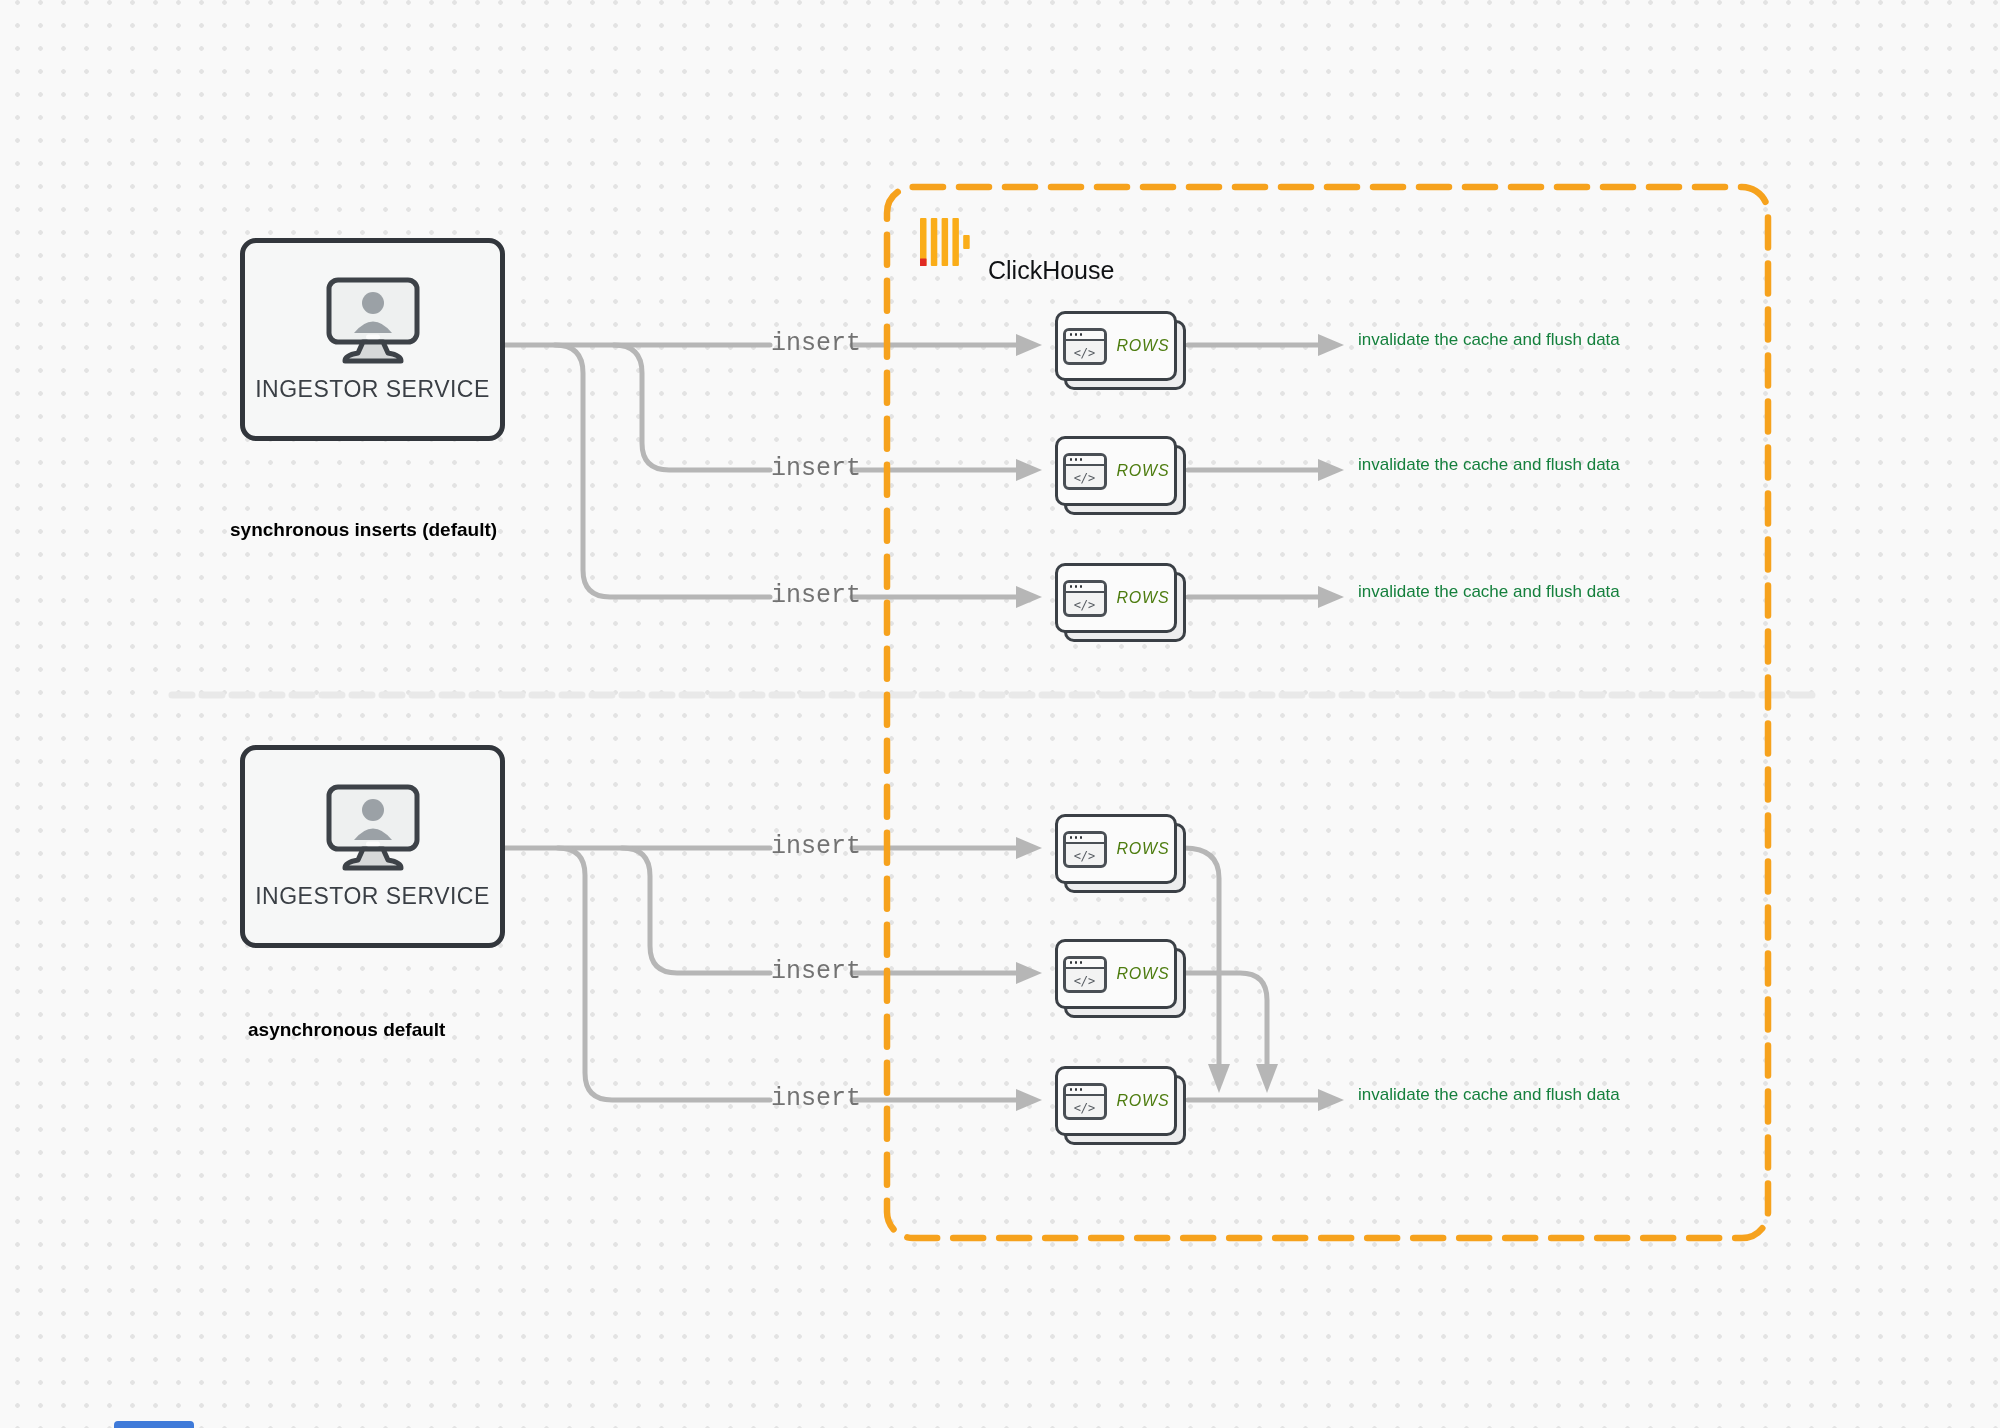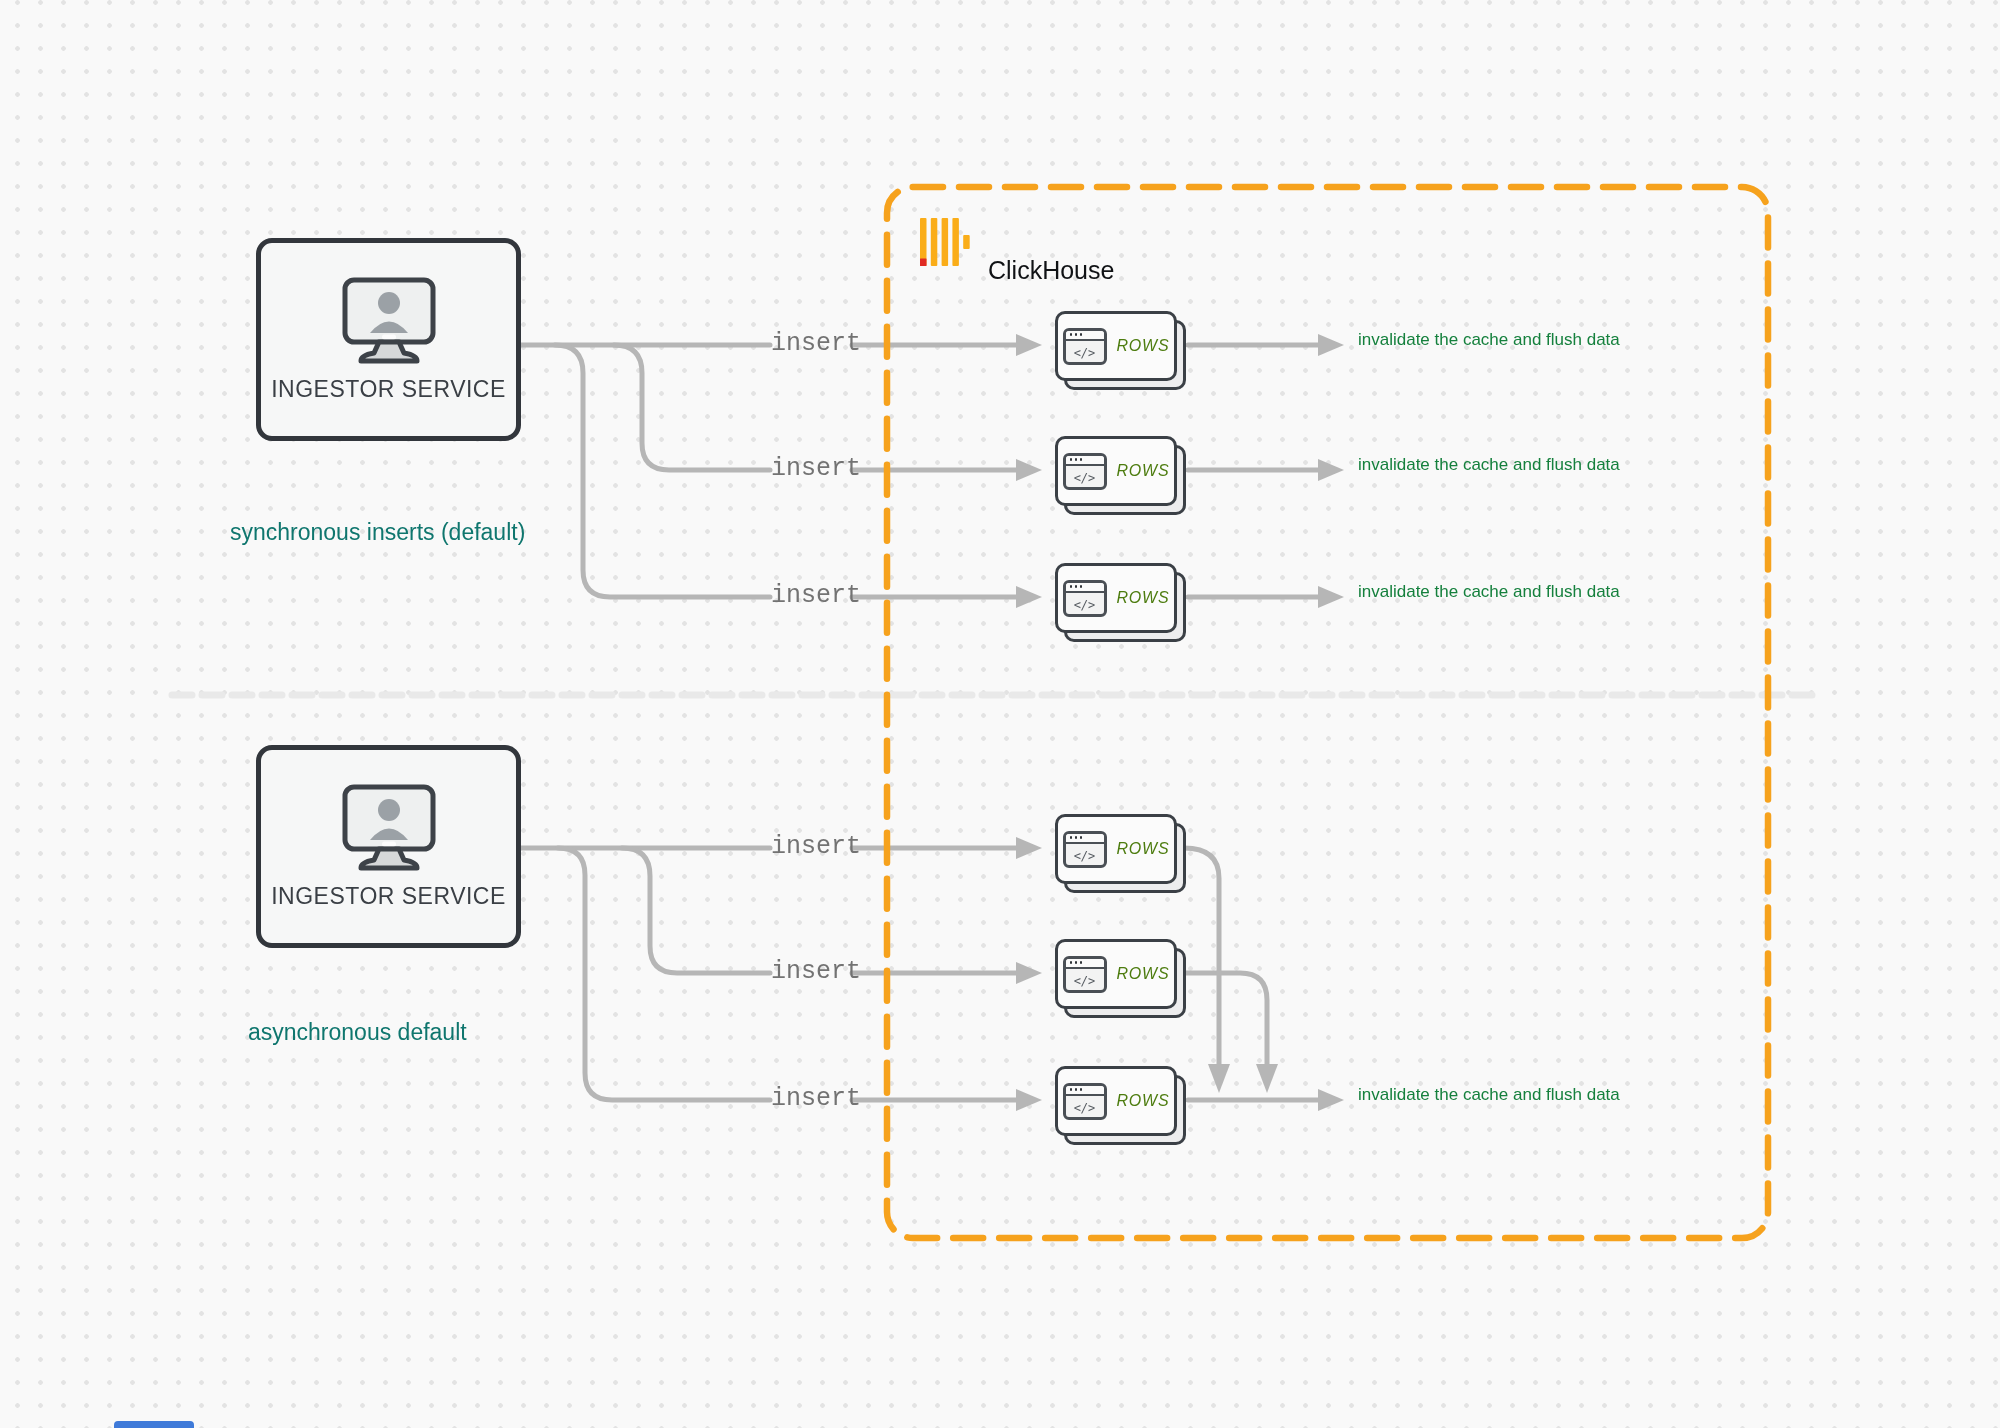--- a/index.html
+++ b/index.html
@@ -10,25 +10,25 @@
     background-size:23px 23px;
     background-position:6px 14px;
     font-family:"Liberation Sans", sans-serif;
   }
   .abs{position:absolute;}
   svg.layer{position:absolute;left:0;top:0;}
 
   .ingestor-box{
     width:265px;height:203px;box-sizing:border-box;
     background:#f6f7f7;border:5px solid #32363c;border-radius:16px;
-    display:flex;flex-direction:column;align-items:center;justify-content:center;gap:8px;margin-left:16px;
+    display:flex;flex-direction:column;align-items:center;justify-content:center;gap:8px;
   }
   .ingestor-label{font-size:23px;color:#3a3f45;letter-spacing:.5px;}
 
-  .caption{font-size:23px;font-weight:normal;color:#0f766e;white-space:nowrap;}
+  .caption{font-size:19px;font-weight:bold;color:#000000;white-space:nowrap;}
 
   .insert-label{font-size:25px;color:#737373;width:80px;text-align:center;font-family:Liberation Mono, monospace;}
 
   .result-label{font-size:17px;color:#15803d;white-space:nowrap;}
 
   .card{width:122px;height:70px;}
   .card-back{position:absolute;left:9px;top:9px;width:122px;height:70px;box-sizing:border-box;
     background:#ededee;border:3px solid #3b4046;border-radius:10px;}
   .card-front{position:absolute;left:0;top:0;width:122px;height:70px;box-sizing:border-box;
     background:#fbfbfb;border:3px solid #3b4046;border-radius:10px;

